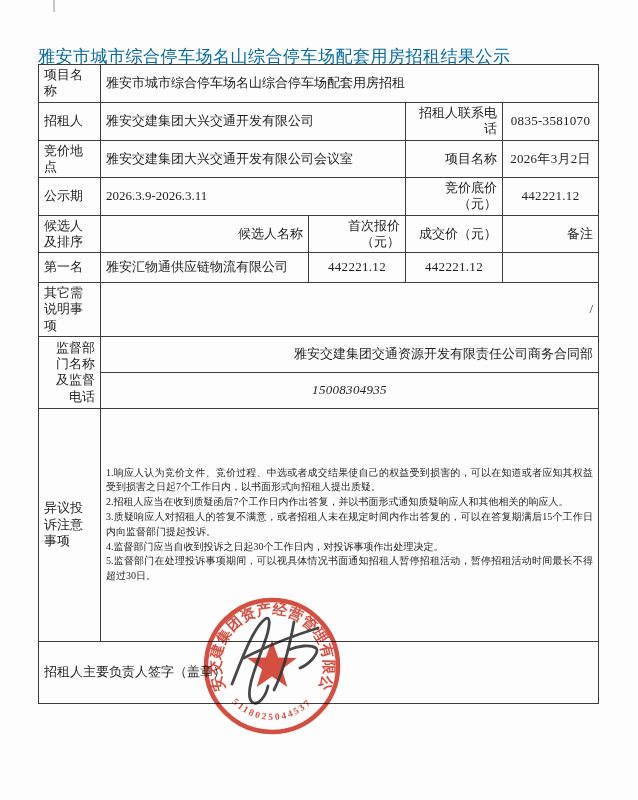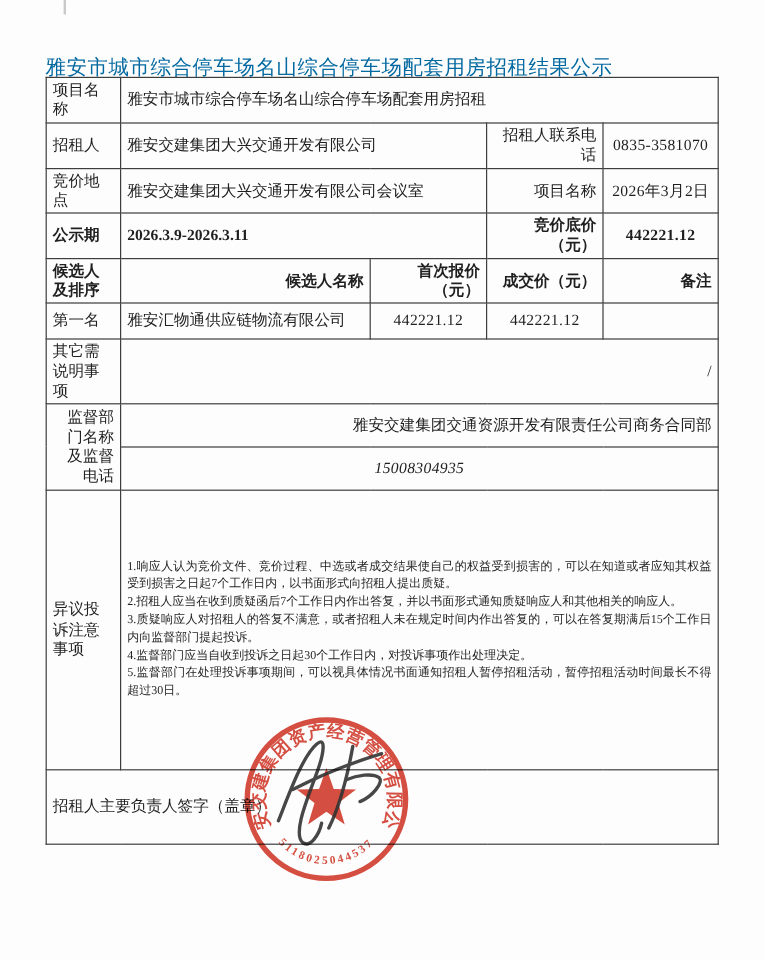--- a/index.html
+++ b/index.html
@@ -32,21 +32,21 @@
     padding: 2px 5px;
     vertical-align: middle;
     line-height: 1.25;
     word-break: break-all;
     color: #1f1f1f;
   }
   td.lbl { padding: 2px 4px; }
   td.c { text-align: right; }
   td.num { text-align: center; letter-spacing: 0.3px; }
   tr.r1 { height: 35px; } tr.r2 { height: 38px; margin-top: 12px; } tr.r3 { height: 37px; }
-  tr.r4 { height: 30px; font-weight: bold; } tr.r5 { height: 30px; font-weight: bold; } tr.r6 { height: 30px; margin-left: 12px; }
+  tr.r4 { height: 30px; } tr.r5 { height: 30px; } tr.r6 { height: 30px; margin-left: 12px; }
   tr.r7 { height: 36px; } tr.r8a { height: 36px; } tr.r8b { height: 36px; font-style: italic; }
   tr.r9 { height: 233px; } tr.r10 { height: 62px; }
   td.objection-cell { padding: 4px 8px; }
   td.objection-cell div {
     font-size: 10px; line-height: 14.8px;
     text-align: justify;
   }
   td.sig-cell { padding-left: 6px; }
   .seal {
     position: absolute; left: 192px; top: 586px;

